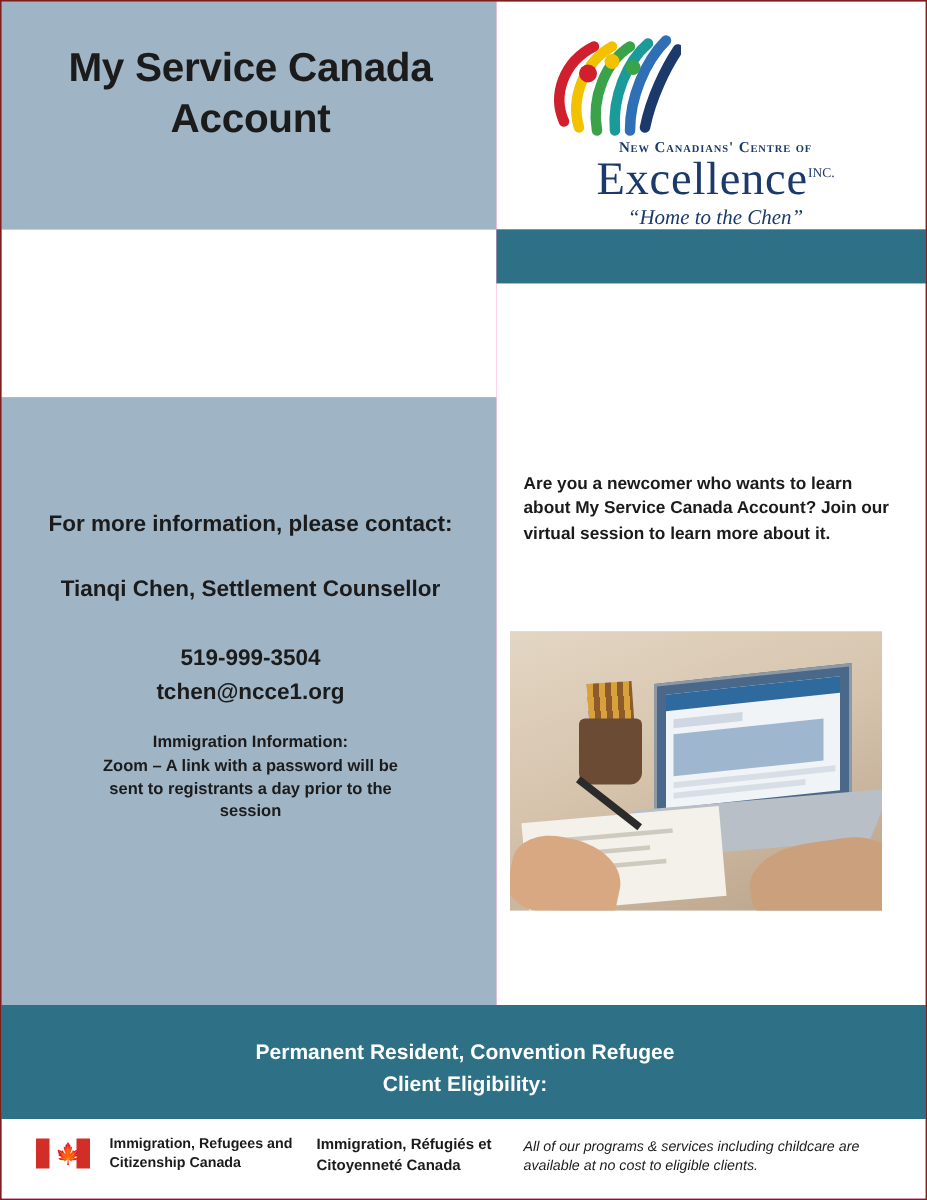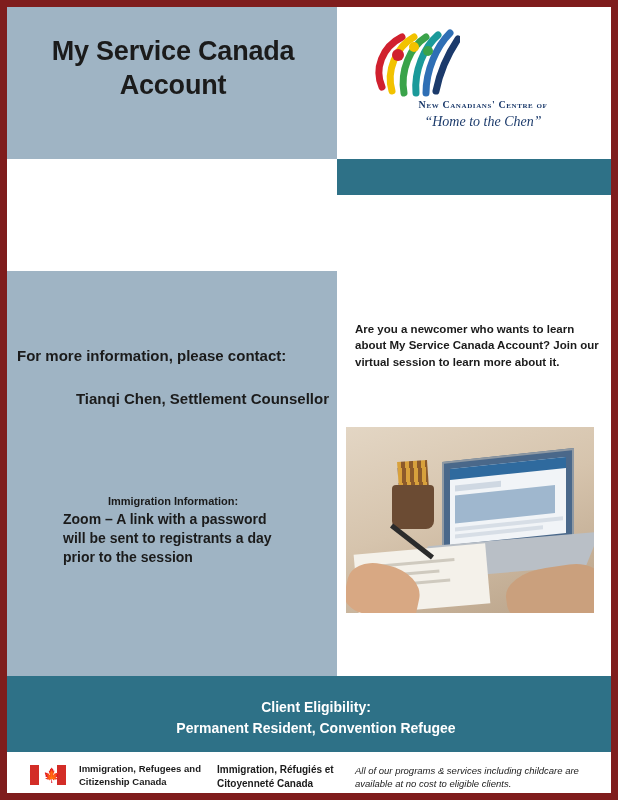--- a/index.html
+++ b/index.html
@@ -10,21 +10,21 @@
   body {
     font-family: "Liberation Sans", sans-serif;
   }
   #poster {
     position: relative;
     width: 618px;
     height: 800px;
     background: #ec4899;
     overflow: hidden;
     box-sizing: border-box;
-    border: 7px solid #7f1d1d;
+    border: 1px solid #7f1d1d;
     padding-left: 15px;
   }
 
   
   .blk {
     position: absolute;
   }
   .blue-left-top {
     left: 0; top: 0;
     width: 330px; height: 152px;
@@ -143,30 +143,30 @@
     font-size: 19px;
     font-weight: bold;
     line-height: 1.45;
   }
 
   
   .contact-head {
     position: absolute;
     left: 10px; top: 340px;
     width: 312px;
-    text-align: left;
+    text-align: center;
     font-size: 15px;
     font-weight: bold;
     color: #1b1b1b;
   }
   .contact-name {
     position: absolute;
     left: 10px; top: 383px;
     width: 312px;
-    text-align: right;
+    text-align: center;
     font-size: 15px;
     font-weight: bold;
     color: #1b1b1b;
   }
   .contact-phone {
     position: absolute;
     left: 10px; top: 427px;
     width: 312px;
     text-align: center;
     font-size: 15px;
@@ -180,21 +180,22 @@
     width: 312px;
     text-align: center;
     font-size: 11px;
     font-weight: bold;
     color: #1b1b1b;
   }
   .reg-body {
     position: absolute;
     left: 56px; top: 503px;
     width: 220px;
-    font-size: 14px;
+    text-align: center;
+    font-size: 11px;
     font-weight: bold;
     color: #1b1b1b;
     line-height: 1.35;
   }
 
   
   .desc {
     position: absolute;
     left: 348px; top: 314px;
     width: 248px;
@@ -375,27 +376,32 @@
       <path d="M36 68 C32 46 42 22 58 12" stroke="#3aa34a" stroke-width="7" fill="none" stroke-linecap="round"></path>
       <path d="M48 68 C46 46 56 22 70 10" stroke="#1b9a9a" stroke-width="7" fill="none" stroke-linecap="round"></path>
       <path d="M58 68 C58 46 68 22 82 8" stroke="#2f6fb5" stroke-width="7" fill="none" stroke-linecap="round"></path>
       <path d="M68 66 C72 46 82 26 90 14" stroke="#1b3a6b" stroke-width="7" fill="none" stroke-linecap="round"></path>
       <circle cx="30" cy="30" r="6" fill="#d0202e"></circle>
       <circle cx="46" cy="22" r="5" fill="#f2c200"></circle>
       <circle cx="60" cy="26" r="5" fill="#3aa34a"></circle>
     </svg>
     <div class="logo-text">
       <div class="logo-line1">New Canadians' Centre of</div>
+      <div class="logo-line2"><span>Excellence</span><span class="logo-inc">INC.</span></div>
       <div class="logo-tag">“Home to the Chen”</div>
     </div>
   </div>
 
 
   <div class="contact-head">For more information, please contact:</div>
   <div class="contact-name">Tianqi Chen, Settlement Counsellor</div>
+  <div class="contact-phone">
+    <div>519-999-3504</div>
+    <div>tchen@ncce1.org</div>
+  </div>
   <div class="reg-head">Immigration Information:</div>
   <div class="reg-body">Zoom – A link with a password will be sent to registrants a day prior to the session</div>
 
   <div class="desc">Are you a newcomer who wants to learn about My Service Canada Account? Join our virtual session to learn more about it.</div>
 
   <div class="photo">
     <div class="ph-desk"></div>
     <div class="ph-pencils"></div>
     <div class="ph-cup"></div>
     <div class="ph-laptop-screen">
@@ -412,22 +418,22 @@
       <div class="ph-paper-l1"></div>
       <div class="ph-paper-l2"></div>
       <div class="ph-paper-l3"></div>
     </div>
     <div class="ph-pen"></div>
     <div class="ph-hand-l"></div>
     <div class="ph-hand-r"></div>
   </div>
 
   <div class="elig">
+    <div>Permanent Resident, Convention Refugee</div>
     <div>Client Eligibility:</div>
-    <div>Permanent Resident, Convention Refugee</div>
   </div>
 
   <div class="flag">
     <div class="flag-bar-l"></div>
     <div class="flag-bar-r"></div>
     <div class="flag-leaf">🍁</div>
   </div>
   <div class="footer-en">Immigration, Refugees and Citizenship Canada</div>
   <div class="footer-fr">Immigration, Réfugiés et Citoyenneté Canada</div>
   <div class="footer-note">All of our programs &amp; services including childcare are available at no cost to eligible clients.</div>

